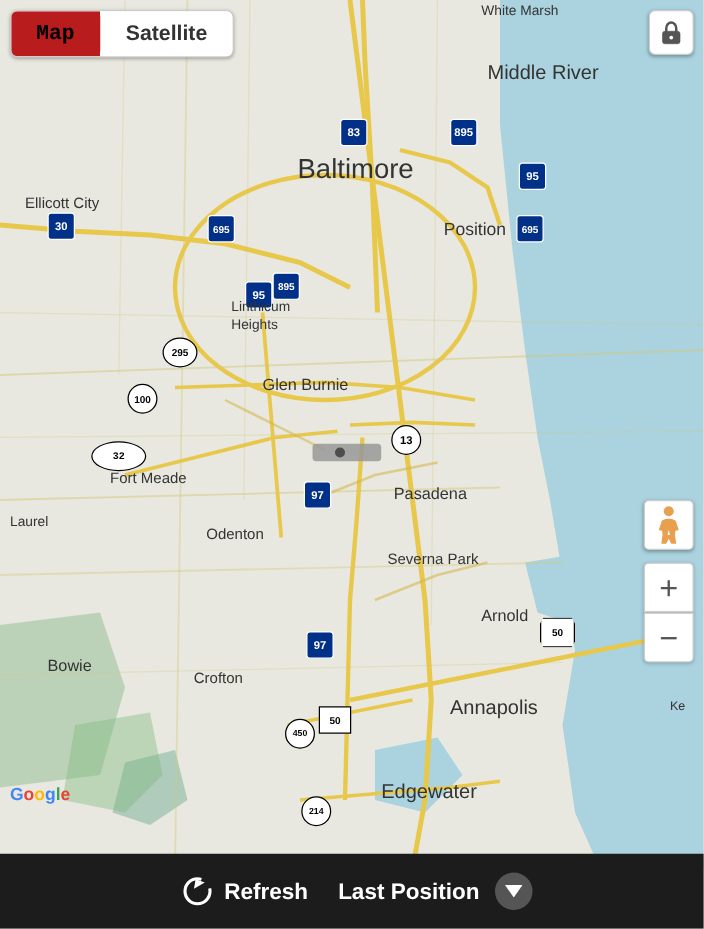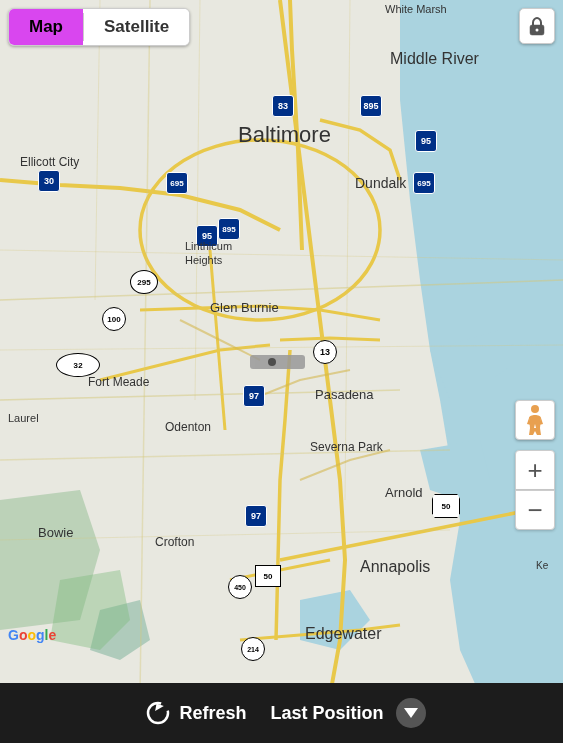--- a/index.html
+++ b/index.html
@@ -38,22 +38,23 @@
     .map-toggle button {
       padding: 8px 20px;
       font-size: 17px;
       font-weight: bold;
       border: none;
       background: white;
       cursor: pointer;
       color: #333;
     }
     .map-toggle button.active {
-      background: #d946ef;
+      background: #b91c1c;
       color: #000;
+      font-family: Liberation Mono, monospace;
     }
     .map-toggle-divider {
       width: 1px;
       background: #ccc;
       margin: 4px 0;
     }
 
     
     .lock-icon {
       position: absolute;
@@ -291,41 +292,41 @@
   <div style="position:absolute;top:172px;left:413px;z-index:5;width:22px;height:22px;background:#003087;border-radius:3px;display:flex;align-items:center;justify-content:center;color:white;font-size:8px;font-weight:bold;border:1.5px solid white;">695</div>
 
   <div style="position:absolute;top:225px;left:196px;z-index:5;width:22px;height:22px;background:#003087;border-radius:3px;display:flex;align-items:center;justify-content:center;color:white;font-size:9px;font-weight:bold;border:1.5px solid white;">95</div>
 
   <div style="position:absolute;top:218px;left:218px;z-index:5;width:22px;height:22px;background:#003087;border-radius:3px;display:flex;align-items:center;justify-content:center;color:white;font-size:8px;font-weight:bold;border:1.5px solid white;">895</div>
 
   <div style="position:absolute;top:307px;left:102px;z-index:5;width:24px;height:24px;background:white;border-radius:50%;display:flex;align-items:center;justify-content:center;color:black;font-size:8px;font-weight:bold;border:1.5px solid black;">100</div>
 
   <div style="position:absolute;top:270px;left:130px;z-index:5;width:28px;height:24px;background:white;border-radius:50%;display:flex;align-items:center;justify-content:center;color:black;font-size:8px;font-weight:bold;border:1.5px solid black;">295</div>
 
-  <div style="position:absolute;top:353px;left:56px;z-index:5;width:44px;height:24px;background:white;border-radius:50%;display:flex;align-items:center;justify-content:center;color:black;font-size:8px;font-weight:bold;border:1.5px solid black;font-family:Liberation Mono, monospace;">32</div>
+  <div style="position:absolute;top:353px;left:73px;z-index:5;width:44px;height:24px;background:white;border-radius:50%;display:flex;align-items:center;justify-content:center;color:black;font-size:8px;font-weight:bold;border:1.5px solid black;font-family:Liberation Mono, monospace;">32</div>
 
   <div style="position:absolute;top:385px;left:243px;z-index:5;width:22px;height:22px;background:#003087;border-radius:3px;display:flex;align-items:center;justify-content:center;color:white;font-size:9px;font-weight:bold;border:1.5px solid white;">97</div>
 
   <div style="position:absolute;top:340px;left:313px;z-index:5;width:24px;height:24px;background:white;border-radius:50%;display:flex;align-items:center;justify-content:center;color:black;font-size:9px;font-weight:bold;border:1.5px solid black;">13</div>
 
   <div style="position:absolute;top:505px;left:245px;z-index:5;width:22px;height:22px;background:#003087;border-radius:3px;display:flex;align-items:center;justify-content:center;color:white;font-size:9px;font-weight:bold;border:1.5px solid white;">97</div>
 
   <div style="position:absolute;top:494px;left:432px;z-index:5;width:28px;height:24px;background:white;border:1.5px solid black;display:flex;align-items:center;justify-content:center;color:black;font-size:8px;font-weight:bold;clip-path:polygon(0 20%, 0 80%, 10% 100%, 90% 100%, 100% 80%, 100% 20%, 90% 0, 10% 0);">50</div>
 
   <div style="position:absolute;top:575px;left:228px;z-index:5;width:24px;height:24px;background:white;border-radius:50%;display:flex;align-items:center;justify-content:center;color:black;font-size:7px;font-weight:bold;border:1.5px solid black;">450</div>
 
   <div style="position:absolute;top:565px;left:255px;z-index:5;width:26px;height:22px;background:white;border:1.5px solid black;display:flex;align-items:center;justify-content:center;color:black;font-size:8px;font-weight:bold;">50</div>
 
   <div style="position:absolute;top:637px;left:241px;z-index:5;width:24px;height:24px;background:white;border-radius:50%;display:flex;align-items:center;justify-content:center;color:black;font-size:7px;font-weight:bold;border:1.5px solid black;">214</div>
 
   <div style="position:absolute;top:3px;left:385px;font-size:11px;color:#333;z-index:6;font-weight:400;">White Marsh</div>
   <div style="position:absolute;top:50px;left:390px;font-size:16px;color:#333;z-index:6;">Middle River</div>
   <div style="position:absolute;top:122px;left:238px;font-size:22px;color:#333;z-index:6;font-weight:500;text-align:right;">Baltimore</div>
   <div style="position:absolute;top:155px;left:20px;font-size:12px;color:#333;z-index:6;">Ellicott City</div>
-  <div style="position:absolute;top:175px;left:355px;font-size:14px;color:#333;z-index:6;">Dundalk</div>
+  <div style="position:absolute;top:175px;left:355px;font-size:14px;color:#333;z-index:6;">Position</div>
   <div style="position:absolute;top:240px;left:185px;font-size:11px;color:#333;z-index:6;">Linthicum</div>
   <div style="position:absolute;top:254px;left:185px;font-size:11px;color:#333;z-index:6;">Heights</div>
   <div style="position:absolute;top:300px;left:210px;font-size:13px;color:#333;z-index:6;">Glen Burnie</div>
   <div style="position:absolute;top:387px;left:315px;font-size:13px;color:#333;z-index:6;">Pasadena</div>
   <div style="position:absolute;top:440px;left:310px;font-size:12px;color:#333;z-index:6;">Severna Park</div>
   <div style="position:absolute;top:375px;left:88px;font-size:12px;color:#333;z-index:6;">Fort Meade</div>
   <div style="position:absolute;top:420px;left:165px;font-size:12px;color:#333;z-index:6;">Odenton</div>
   <div style="position:absolute;top:485px;left:385px;font-size:13px;color:#333;z-index:6;">Arnold</div>
   <div style="position:absolute;top:525px;left:38px;font-size:13px;color:#333;z-index:6;">Bowie</div>
   <div style="position:absolute;top:535px;left:155px;font-size:12px;color:#333;z-index:6;">Crofton</div>

